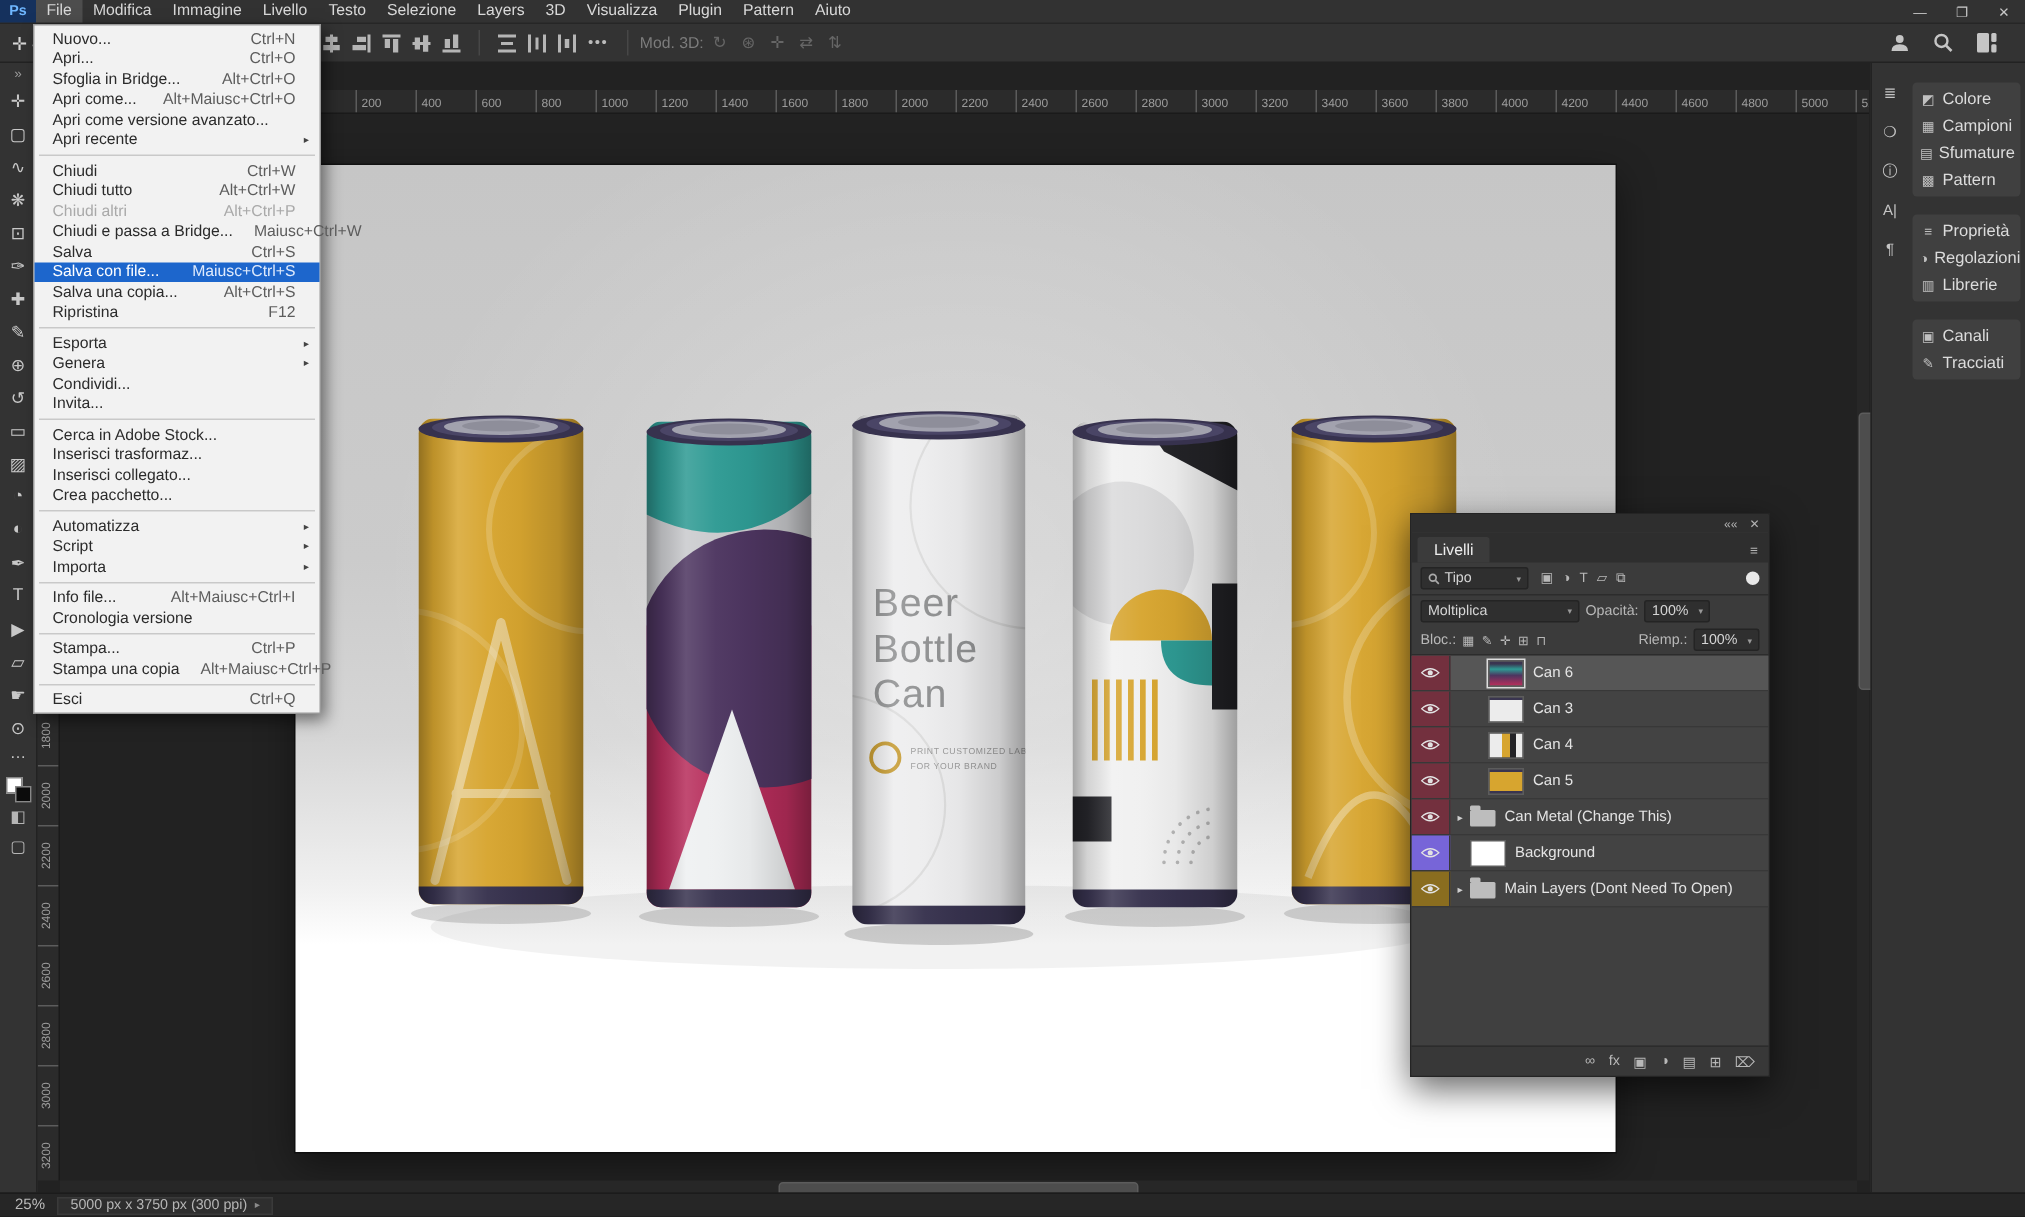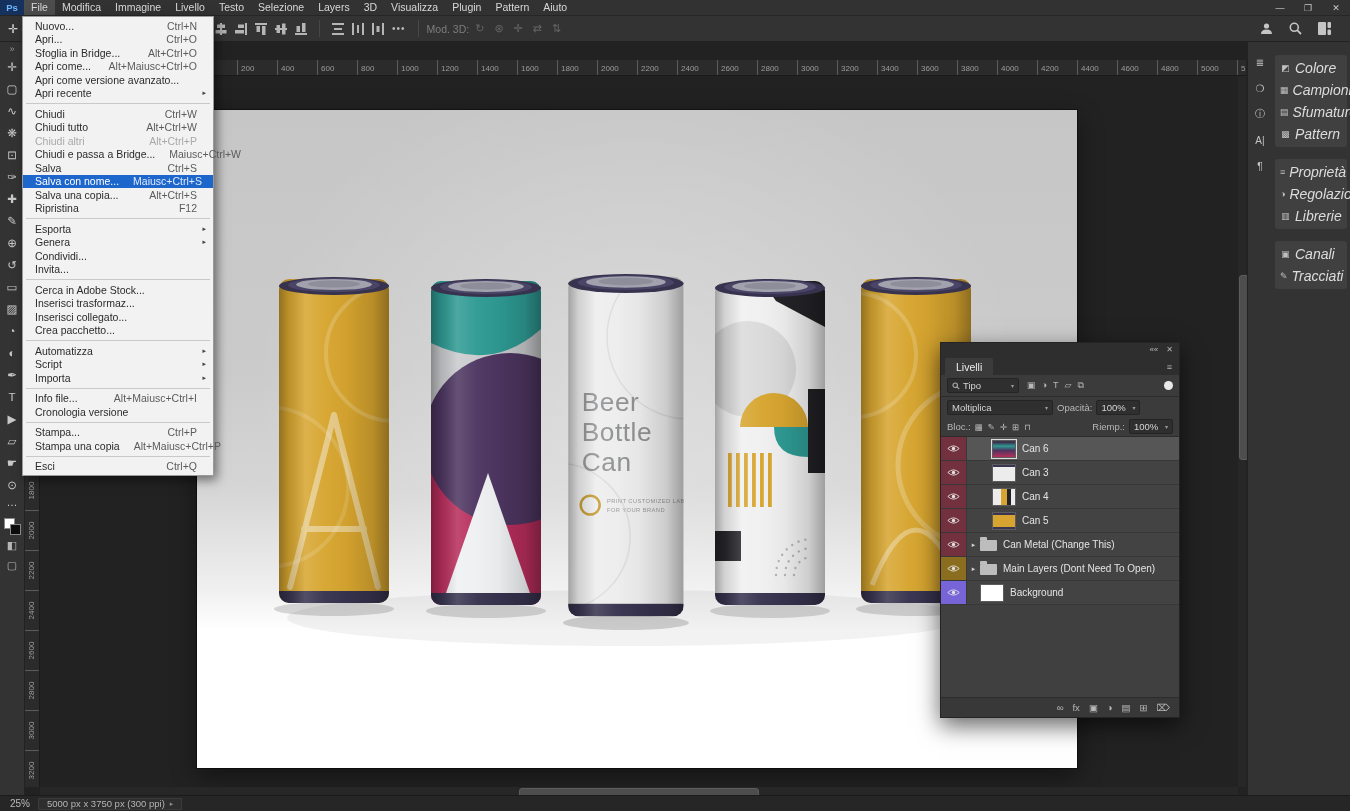--- a/index.html
+++ b/index.html
@@ -80,21 +80,21 @@
   #dock-strip { position:absolute; right:78px; top:42px; width:25px; bottom:16px; background:#333;
                 border-left:1px solid #222; z-index:10; display:flex; flex-direction:column; align-items:center;
                 padding-top:10px; gap:6px; }
   .strip-ico { width:22px; height:20px; display:flex; align-items:center; justify-content:center;
                font-size:10px; color:#c5c5c5; }
   #dock-panels { position:absolute; right:0; top:42px; width:78px; bottom:16px; background:#333;
                  z-index:10; padding-top:13px; }
   .dock-group { margin:0 3px 12px 3px; background:#404040; border-radius:3px; padding:2px 0; }
   .dock-row { display:flex; align-items:center; gap:4px; padding:3px 5px; }
   .dock-row .ic { font-size:9px; color:#c0c0c0; width:11px; text-align:center; }
-  .dock-row .lb { font-size:14px; color:#dcdcdc; white-space:nowrap;font-style:italic; }
+  .dock-row .lb { font-size:11px; color:#dcdcdc; white-space:nowrap; }
 
   
   #layers-panel { position:absolute; left:940px; top:342px; width:240px; height:376px; background:#3b3b3b;
                   border:1px solid #242424; box-shadow:0 8px 22px rgba(0,0,0,.6); z-index:60;
                   display:flex; flex-direction:column; color:#ddd; }
   .lp-header { height:12px; background:#2e2e2e; display:flex; justify-content:flex-end; align-items:center;
                gap:8px; padding:0 6px; color:#b5b5b5; font-size:8px; flex:none; }
   .lp-tabs { height:20px; background:#2e2e2e; display:flex; align-items:flex-end; padding-left:4px; flex:none; }
   .lp-tab { background:#3b3b3b; padding:3px 11px 2px; font-size:10.5px; color:#ececec; border-radius:2px 2px 0 0; }
   .lp-tabmenu { margin-left:auto; padding:0 7px 3px; font-size:9px; color:#b5b5b5; }
@@ -699,42 +699,42 @@
               <path d="M1 5 Q8 -1.5 15 5 Q8 11.5 1 5 Z" fill="none" stroke="#e2e2e2" stroke-width="1.1"></path>
               <circle cx="8" cy="5" r="2.1" fill="#e2e2e2"></circle>
             </svg>
           </span>
           <span class="twisty">▸</span>
           <span class="thumb group"></span>
           <span class="layer-label">Can Metal (Change This)</span>
         </div>
 
         <div class="layer-row">
+          <span class="eye-cell eye-violet">
+            <svg width="13" height="9" viewBox="0 0 16 10">
+              <path d="M1 5 Q8 -1.5 15 5 Q8 11.5 1 5 Z" fill="none" stroke="#e2e2e2" stroke-width="1.1"></path>
+              <circle cx="8" cy="5" r="2.1" fill="#e2e2e2"></circle>
+            </svg>
+          </span>
+          <span class="twisty"></span>
+          <span class="thumb bg"></span>
+          <span class="layer-label">Background</span>
+        </div>
+
+        <div class="layer-row">
           <span class="eye-cell eye-gold">
             <svg width="13" height="9" viewBox="0 0 16 10">
               <path d="M1 5 Q8 -1.5 15 5 Q8 11.5 1 5 Z" fill="none" stroke="#e2e2e2" stroke-width="1.1"></path>
               <circle cx="8" cy="5" r="2.1" fill="#e2e2e2"></circle>
             </svg>
           </span>
           <span class="twisty">▸</span>
           <span class="thumb group"></span>
           <span class="layer-label">Main Layers (Dont Need To Open)</span>
         </div>
-
-        <div class="layer-row">
-          <span class="eye-cell eye-violet">
-            <svg width="13" height="9" viewBox="0 0 16 10">
-              <path d="M1 5 Q8 -1.5 15 5 Q8 11.5 1 5 Z" fill="none" stroke="#e2e2e2" stroke-width="1.1"></path>
-              <circle cx="8" cy="5" r="2.1" fill="#e2e2e2"></circle>
-            </svg>
-          </span>
-          <span class="twisty"></span>
-          <span class="thumb bg"></span>
-          <span class="layer-label">Background</span>
-        </div>
       </div>
     <div class="lp-footer">
 
     <span>∞</span>
         <span>fx</span>
         <span>▣</span>
         <span>◑</span>
         <span>▤</span>
         <span>⊞</span>
         <span>⌦</span>
@@ -809,21 +809,21 @@
         <span class="m-arr"></span>
       </div>
 
       <div class="menu-item">
         <span class="m-lbl">Salva</span>
         <span class="m-sc">Ctrl+S</span>
         <span class="m-arr"></span>
       </div>
 
       <div class="menu-item highlighted">
-        <span class="m-lbl">Salva con nome...</span>
+        <span class="m-lbl">Salva con file...</span>
         <span class="m-sc">Maiusc+Ctrl+S</span>
         <span class="m-arr"></span>
       </div>
 
       <div class="menu-item">
         <span class="m-lbl">Salva una copia...</span>
         <span class="m-sc">Alt+Ctrl+S</span>
         <span class="m-arr"></span>
       </div>
 

